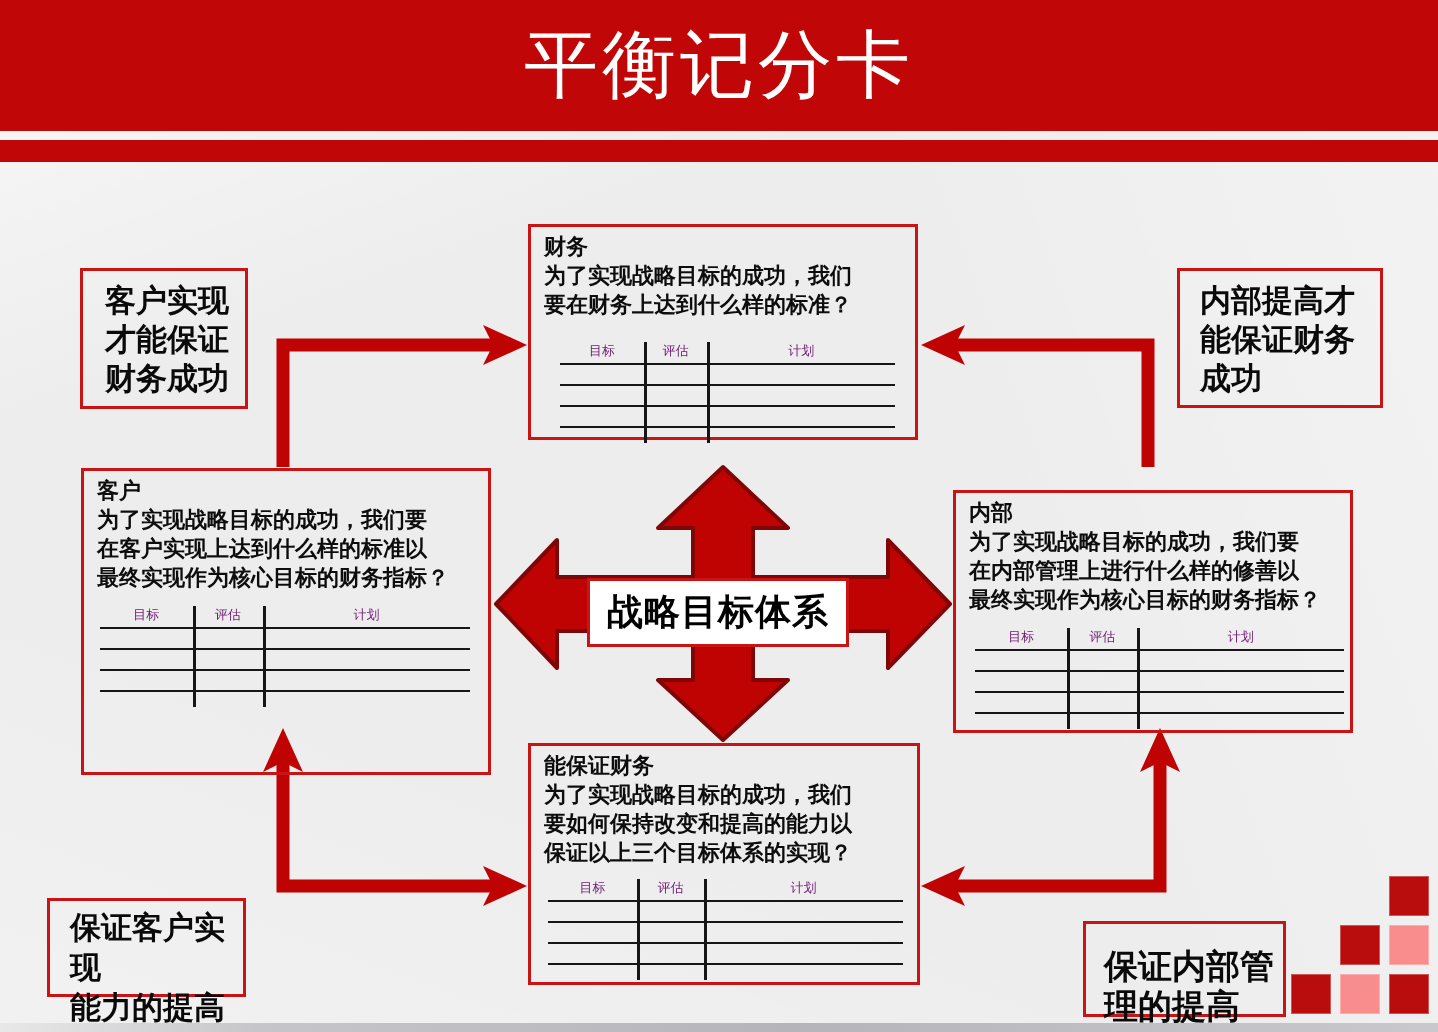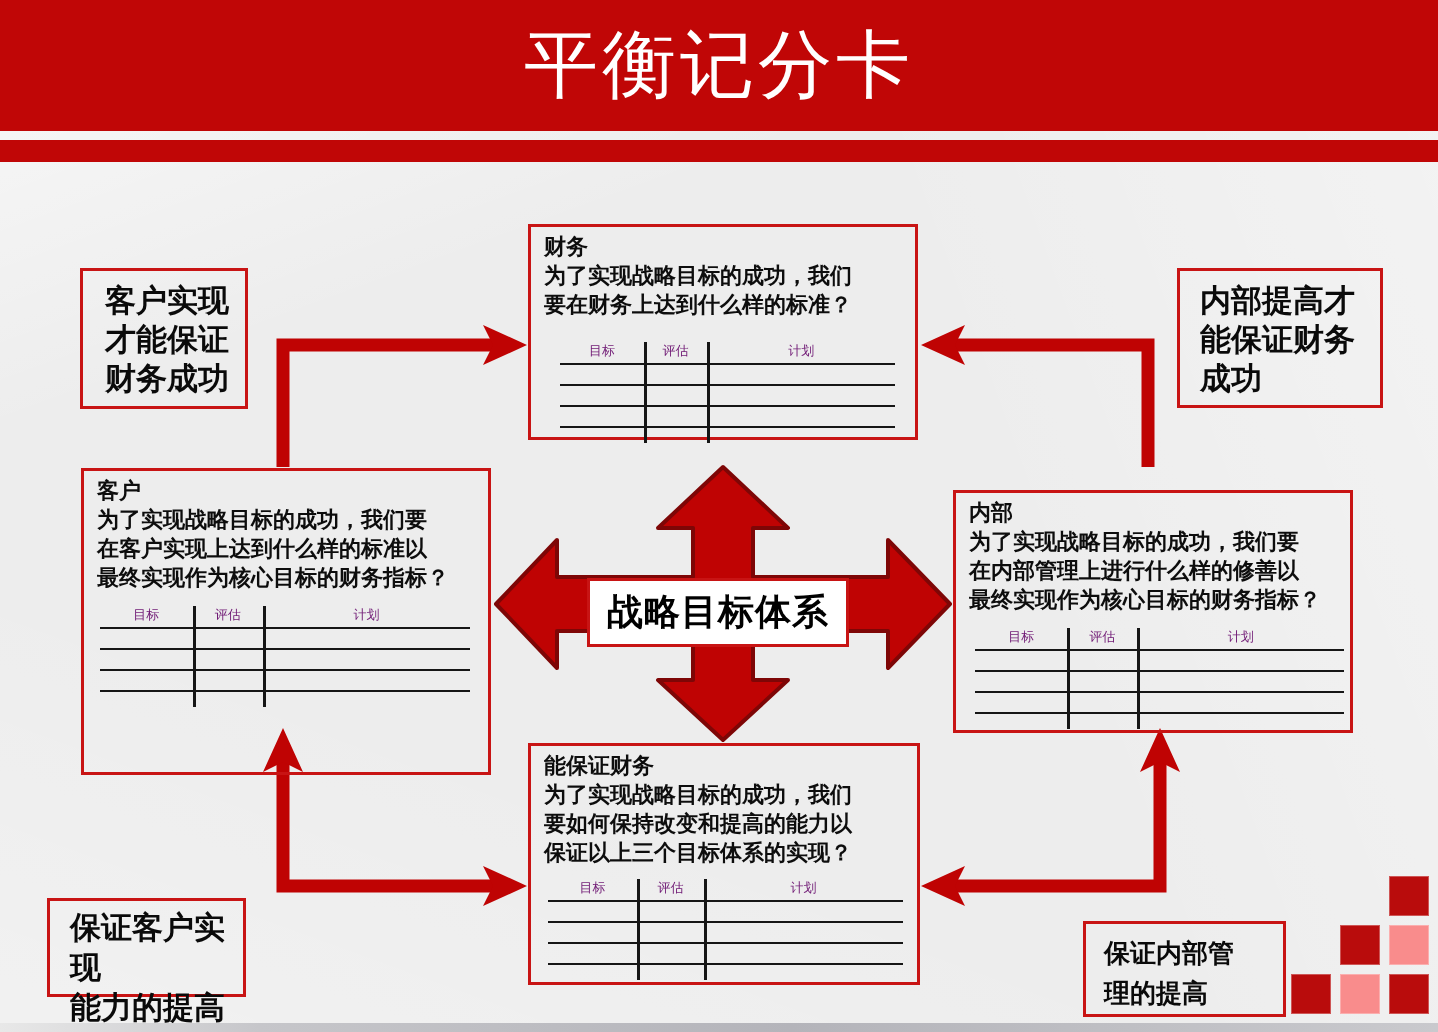--- a/index.html
+++ b/index.html
@@ -61,21 +61,21 @@
   .mt-vline.v1{left:25%;} .mt-vline.v2{left:44%;}
   
   .label-box{
     position:absolute;box-sizing:border-box;
     border:3px solid var(--accent-red,#c81414);
     font-weight:bold;color:#0a0a0a;white-space:pre-line;
   }
   .label-tl{left:80px;  top:268px;width:168px;height:141px;font-size:31px;line-height:39px;padding:10px 0 0 22px;}
   .label-tr{left:1177px;top:268px;width:206px;height:140px;font-size:31px;line-height:39px;padding:10px 0 0 20px;}
   .label-bl{left:47px;  top:898px;width:199px;height:99px; font-size:31px;line-height:40px;padding:7px 0 0 20px;}
-  .label-br{left:1083px;top:921px;width:203px;height:96px; font-size:26px;line-height:40px;padding:9px 0 0 18px;}
+  .label-br{left:1083px;top:921px;width:203px;height:96px; font-size:34px;line-height:40px;padding:22px 0 0 18px;}
   
   .center-label{
     position:absolute;left:587px;top:578px;width:262px;height:69px;box-sizing:border-box;
     background:var(--center-box-bg,#ffffff);border:3px solid var(--accent-red,#c81414);
     display:flex;align-items:center;justify-content:center;
     font-size:36px;font-weight:bold;color:#000;letter-spacing:1px;
   }
   
   .decor{
     position:absolute;left:1291px;top:876px;

